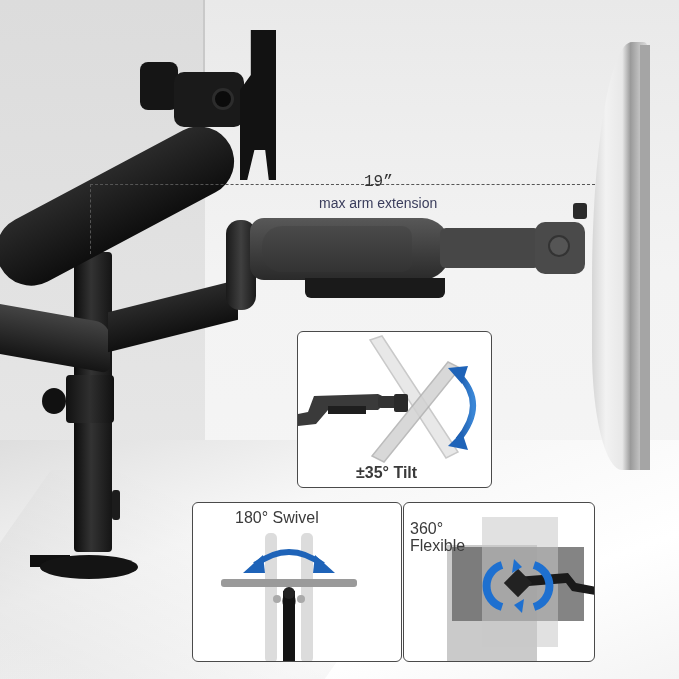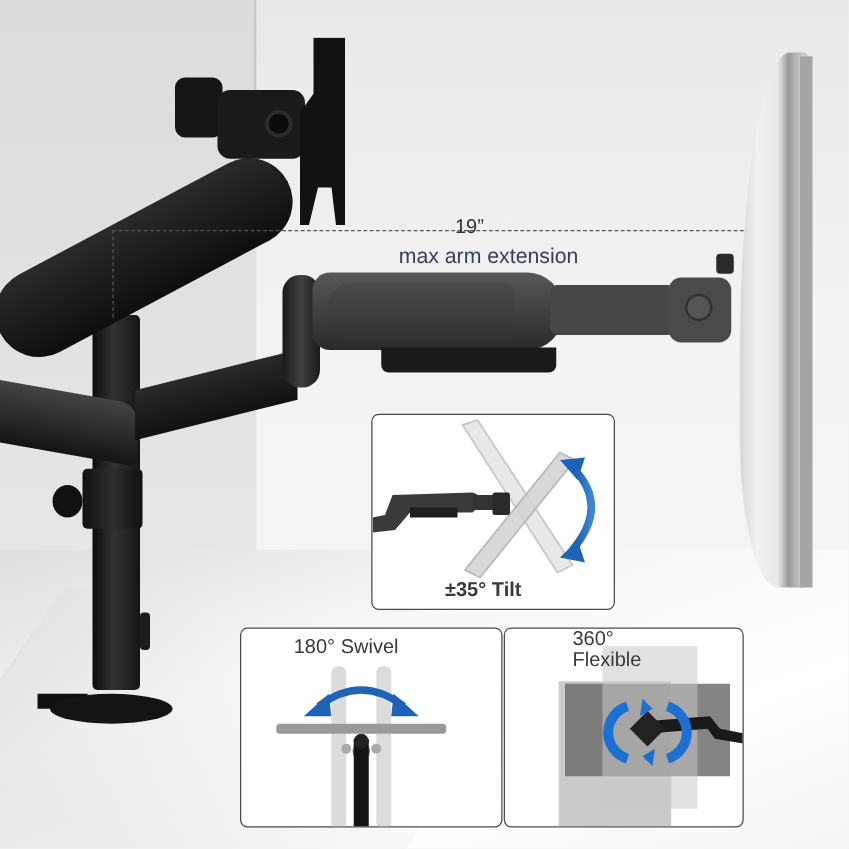--- a/index.html
+++ b/index.html
@@ -19,22 +19,22 @@
     background: linear-gradient(200deg, rgba(0,0,0,0) 30%, rgba(0,0,0,0.06) 70%);
     transform: skewX(-35deg); }
 
   
   .title { position:absolute; left:302px; top:6px; font-size:37px; font-weight:bold; color:#111;
     letter-spacing:-0.5px; white-space:nowrap; }
 
   
   .dash-h { position:absolute; left:90px; top:184px; width:505px; height:0; border-top:1.2px dashed #555; }
   .dash-v { position:absolute; left:90px; top:184px; width:0; height:70px; border-left:1.2px dashed #555; }
-  .dim-val { position:absolute; left:360px; top:173px; font-size:16px; color:#333; background:transparent; padding:0 4px; }
-  .dim-label { position:absolute; left:319px; top:195px; font-size:17px; color:#3a3d5c;text-align:center; }
+  .dim-val { position:absolute; left:360px; top:173px; font-size:16px; color:#333; background:transparent; padding:0 4px;font-family:Liberation Mono, monospace; }
+  .dim-label { position:absolute; left:319px; top:195px; font-size:14px; color:#3a3d5c;text-align:center; }
 
   
   .monitor { position:absolute; left:592px; top:42px; width:55px; height:428px;
     background: linear-gradient(90deg,#d6d6d6 0%, #f2f2f2 25%, #e8e8e8 55%, #9a9a9a 70%, #bdbdbd 85%, #d9d9d9 100%);
     border-radius: 40px 4px 4px 30px / 240px 4px 4px 120px; }
   .monitor-bezel { position:absolute; left:640px; top:45px; width:10px; height:425px; background:#a5a5a5; }
   .upper-arm { position:absolute; left:-30px; top:110px; width:260px; height:70px;
     background: linear-gradient(180deg,#2a2a2a 0%, #0e0e0e 100%); border-radius:35px;
     transform: rotate(-28deg); transform-origin: 100% 50%; }
   .upper-joint { position:absolute; left:140px; top:62px; width:38px; height:48px; background:#151515; border-radius:8px; }
@@ -68,21 +68,21 @@
 
   
   .panel { position:absolute; background:#ffffff; border:1.5px solid #4a4a4a; border-radius:6px; overflow:hidden; }
   .panel-tilt { left:297px; top:331px; width:195px; height:157px; }
   .panel-swivel { left:192px; top:502px; width:210px; height:160px; }
   .panel-rot { left:403px; top:502px; width:192px; height:160px; }
 
   .panel-label { position:absolute; font-size:16px; color:#3a3a3a; white-space:nowrap; }
   .tilt-label { left:58px; top:132px;font-weight:bold; }
   .swivel-label { left:42px; top:6px; }
-  .rot-label { left:6px; top:0; line-height:17px;margin-left:48px; }
+  .rot-label { left:6px; top:17px; line-height:17px; }
 
   svg { position:absolute; left:0; top:0; }
 </style>
 </head>
 <body>
 
 <div class="scene">
   <div class="wall-left"></div>
   <div class="wall-edge"></div>
   <div class="desk"></div>

